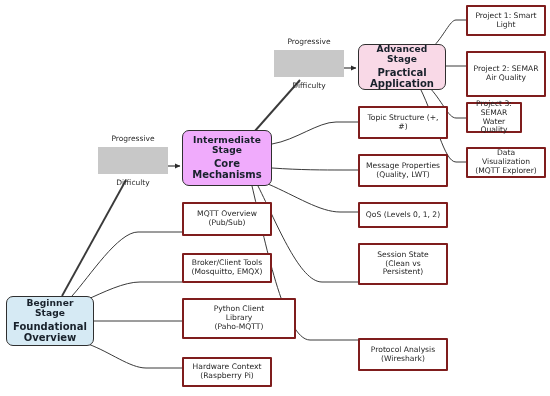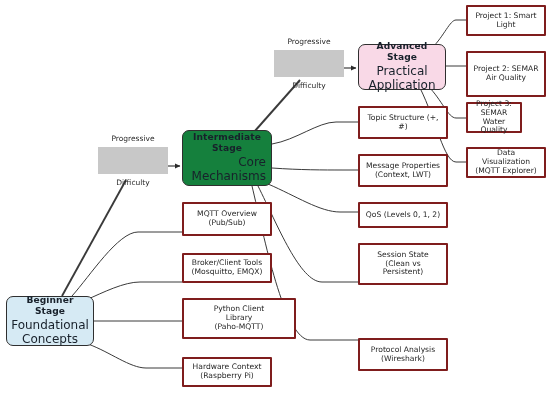--- a/index.html
+++ b/index.html
@@ -52,26 +52,26 @@
     border: 1.4px solid #333333;
     color: #18212b;
     padding: 3px 5px;
   }
   .stage .title {
     font-weight: bold;
     font-size: 9.1px;
     letter-spacing: .1px;
   }
   .stage .sub {
-    font-size: 12px;
-    font-weight: normal;
+    font-size: 10px;
+    font-weight: bold;
     margin-top: 1.5px;
   }
   .stage-beginner { background: #d6eaf4; border-color: #2f2f2f; }
-  .stage-intermediate { background: #15803d; border-color: #2f2f2f; text-align: right; }
+  .stage-intermediate { background: #f0abfc; border-color: #2f2f2f; }
   .stage-advanced { background: #f9d9e7; border-color: #2f2f2f; }
 
   
   .edge-label {
     position: absolute;
     box-sizing: border-box;
     background: #c8c8c8;
     border: 1px solid #c8c8c8;
     color: #2b2b2b;
     font-size: 7.5px;
@@ -121,21 +121,21 @@
       <path d="M420,88 C436,120 444,162 456,162 L466,162"></path>
 
       <path d="M168,166 L180,166" stroke="#2b2b2b" stroke-width="1.1" marker-end="url(#arw)"></path>
       <path d="M344,68 L356,68" stroke="#2b2b2b" stroke-width="1.1" marker-end="url(#arw)"></path>
     </g>
   </svg>
 
   <div class="node stage stage-beginner" style="left:6px; top:296px; width:88px; height:50px;">
     <div class="title">Beginner Stage</div>
     <div class="sub">Foundational</div>
-    <div class="sub" style="margin-top:0">Concepts</div>
+    <div class="sub" style="margin-top:0">Overview</div>
   </div>
 
   <div class="node stage stage-intermediate" style="left:182px; top:130px; width:90px; height:56px;">
     <div class="title">Intermediate</div>
     <div class="title">Stage</div>
     <div class="sub">Core Mechanisms</div>
   </div>
 
   <div class="node stage stage-advanced" style="left:358px; top:44px; width:88px; height:46px;">
     <div class="title">Advanced Stage</div>
@@ -174,21 +174,21 @@
     <div>(Raspberry Pi)</div>
   </div>
 
   <div class="node leaf" style="left:358px; top:106px; width:90px; height:33px;">
     <div>Topic Structure (+,</div>
     <div>#)</div>
   </div>
 
   <div class="node leaf" style="left:358px; top:154px; width:90px; height:33px;">
     <div>Message Properties</div>
-    <div>(Context, LWT)</div>
+    <div>(Quality, LWT)</div>
   </div>
 
   <div class="node leaf" style="left:358px; top:202px; width:90px; height:20px;">
     <div>QoS (Levels 0, 1, 2)</div>
   </div>
 
   <div class="node leaf" style="left:358px; top:243px; width:90px; height:42px;">
     <div>Session State</div>
     <div>(Clean vs</div>
     <div>Persistent)</div>

